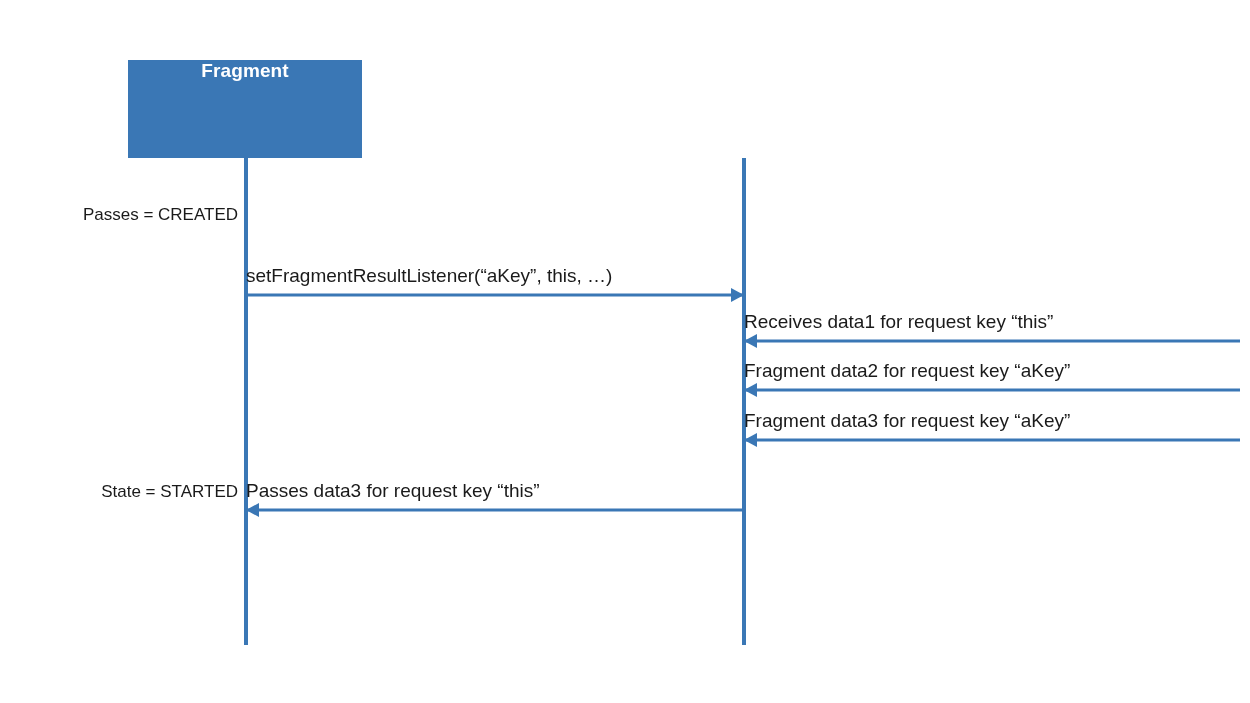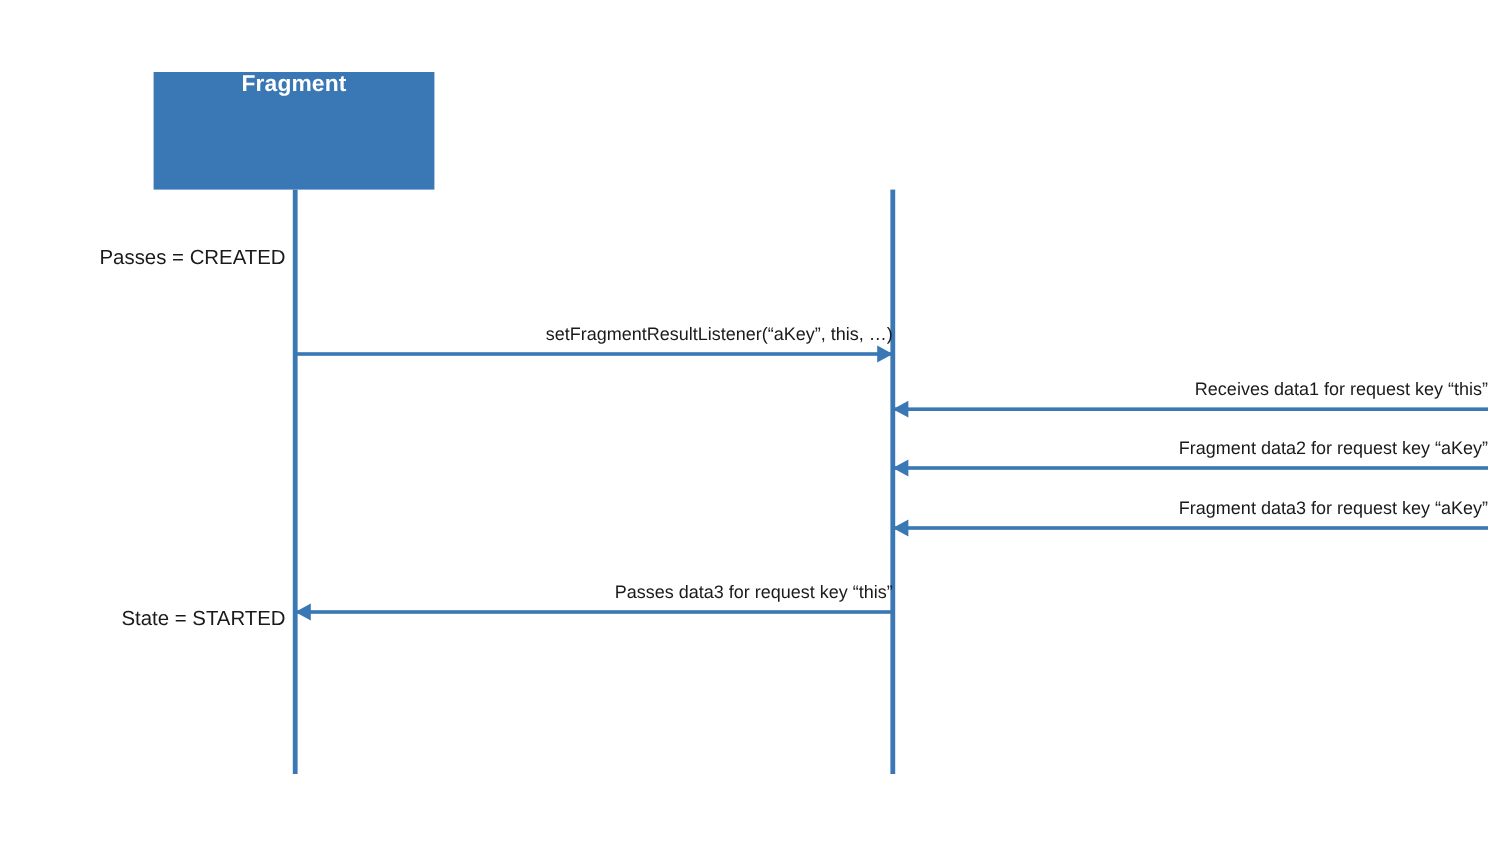--- a/index.html
+++ b/index.html
@@ -49,21 +49,21 @@
   
   .state-label {
     position: absolute;
     font-size: 17px;
     color: #1a1a1a;
     white-space: nowrap;
     text-align: right;
     transform: translateY(-50%);
   }
   #state-created  { right: 1012px; top: 215px; }
-  #state-started  { right: 1012px; top: 516px; }
+  #state-started  { right: 1012px; top: 492px; }
 
   
   .message {
     position: absolute;
     height: 0;
   }
   .msg-line {
     position: absolute;
     left: 0;
     top: 0;
@@ -86,22 +86,22 @@
   }
   .msg-head.left {
     border-right: 13px solid #3a77b5;
     left: 0;
   }
   .msg-label {
     position: absolute;
     bottom: 8px;
     left: 0;
     width: 100%;
-    text-align: right;
-    font-size: 15px;
+    text-align: left;
+    font-size: 19px;
     color: #1a1a1a;
     white-space: nowrap;
   }
 
   
   #msg-set-listener      { left: 246px;  top: 295px; width: 498px; }
   #msg-receives-data1    { left: 744px;  top: 341px; width: 496px; }
   #msg-receives-data2    { left: 744px;  top: 390px; width: 496px; }
   #msg-receives-data3    { left: 744px;  top: 440px; width: 496px; }
   #msg-passes-data3      { left: 246px;  top: 510px; width: 498px; }

